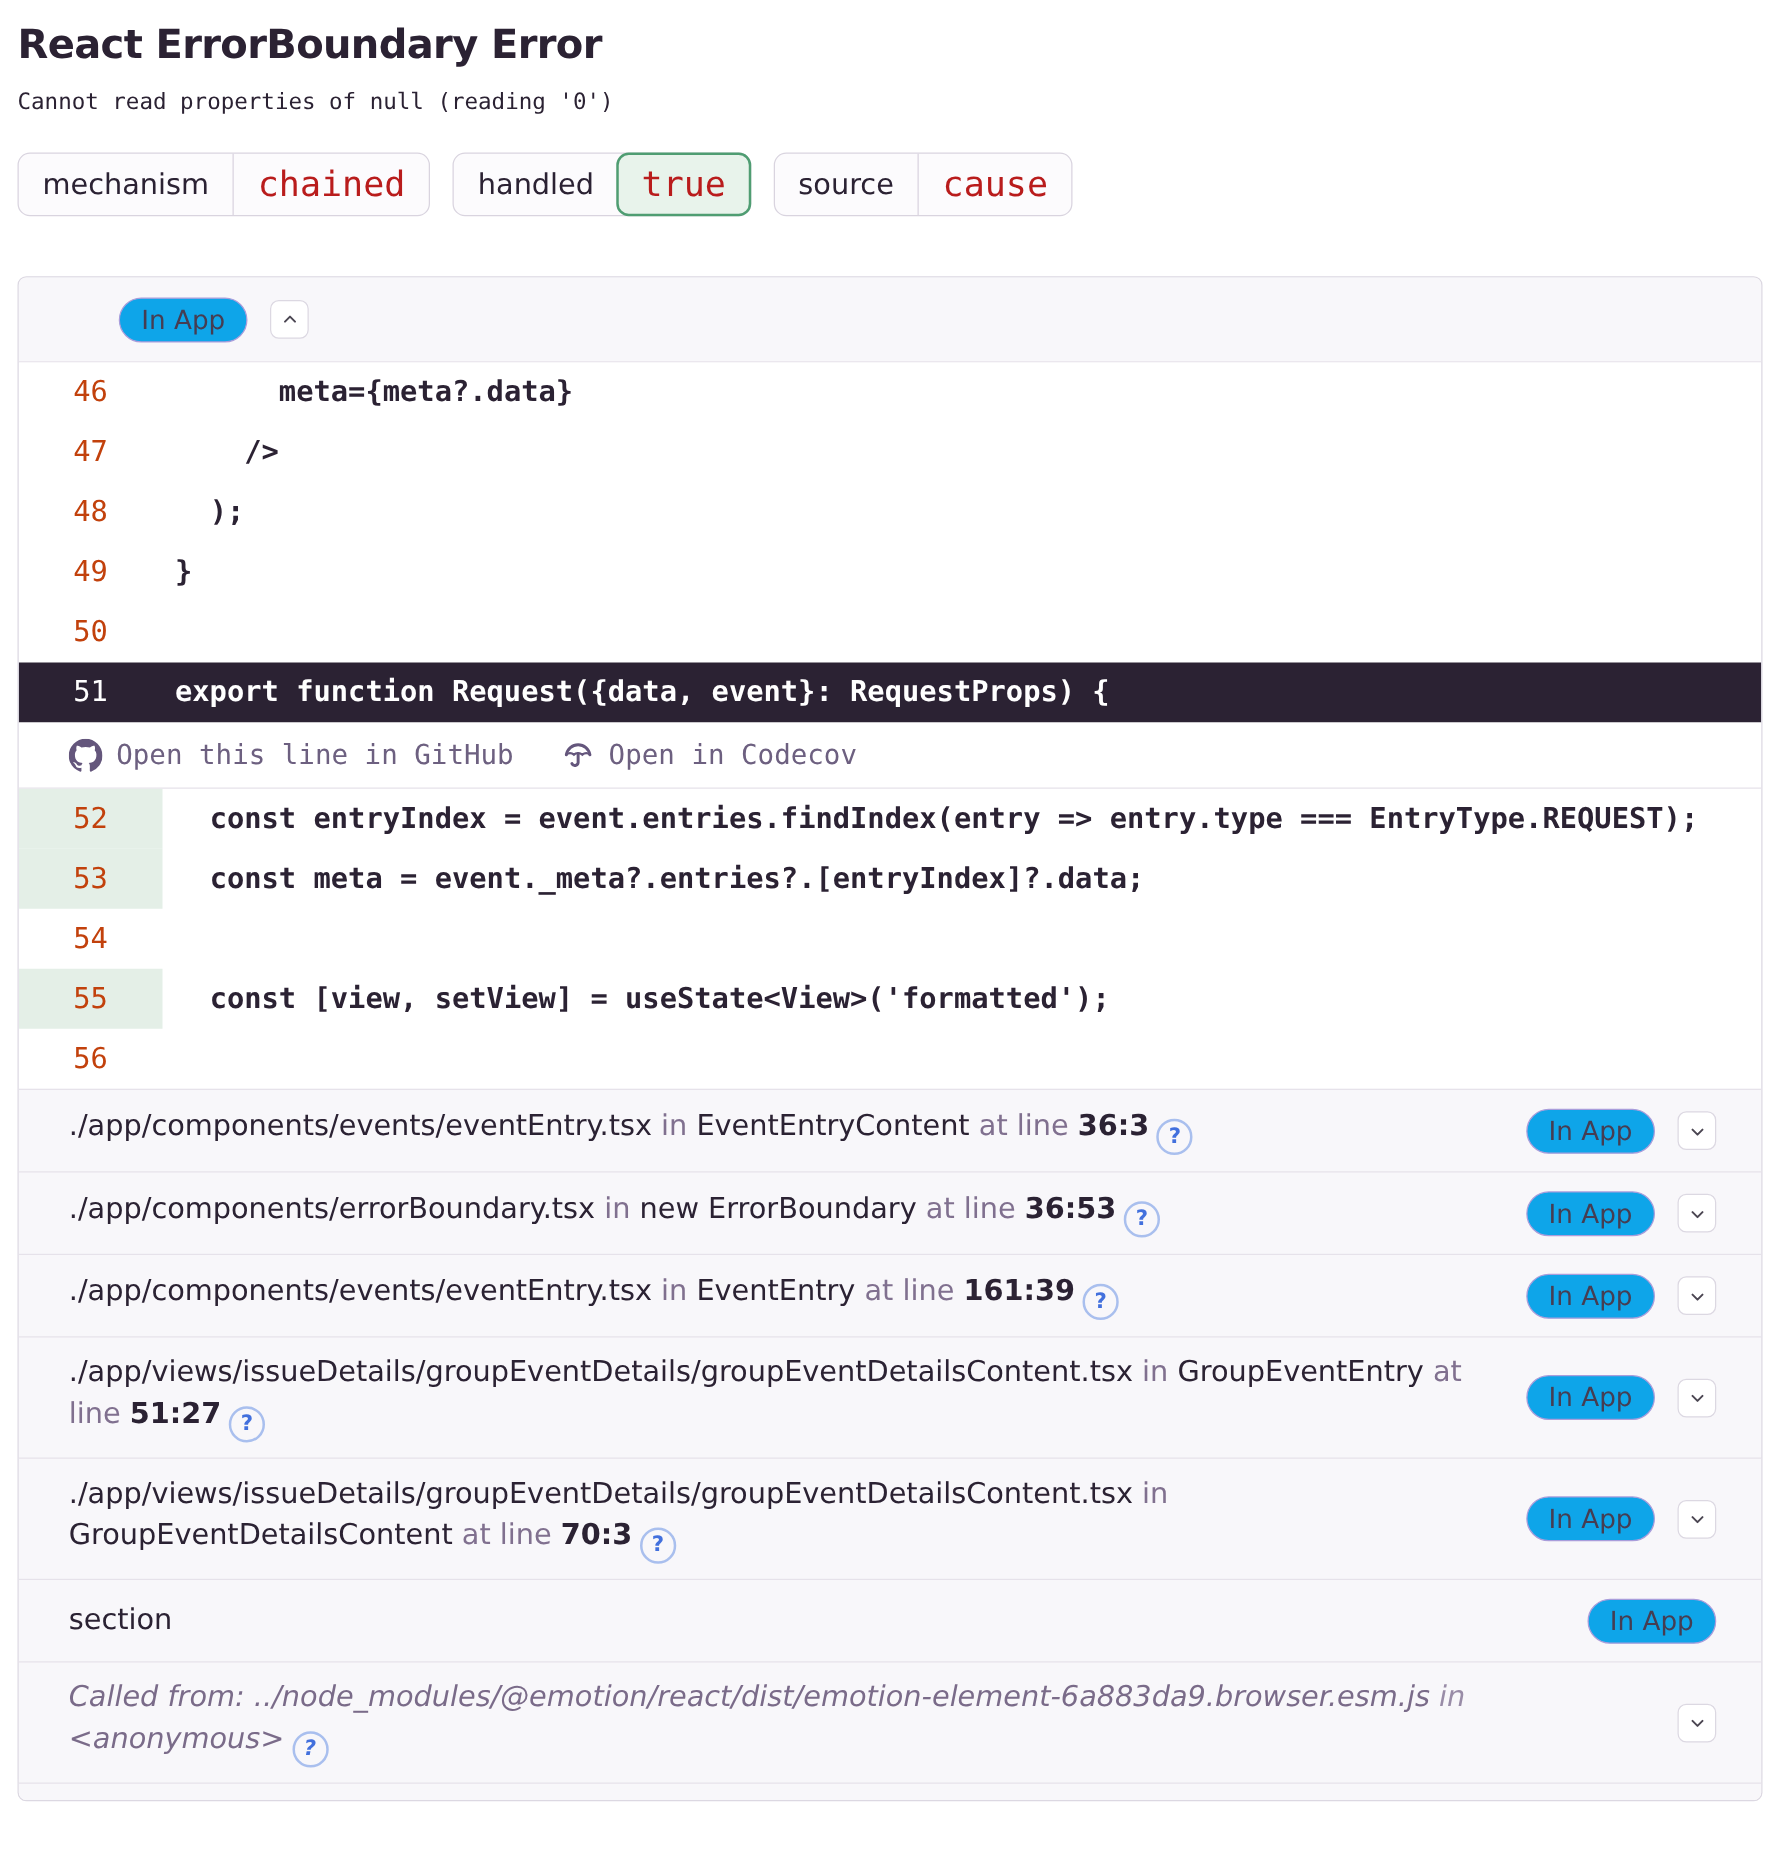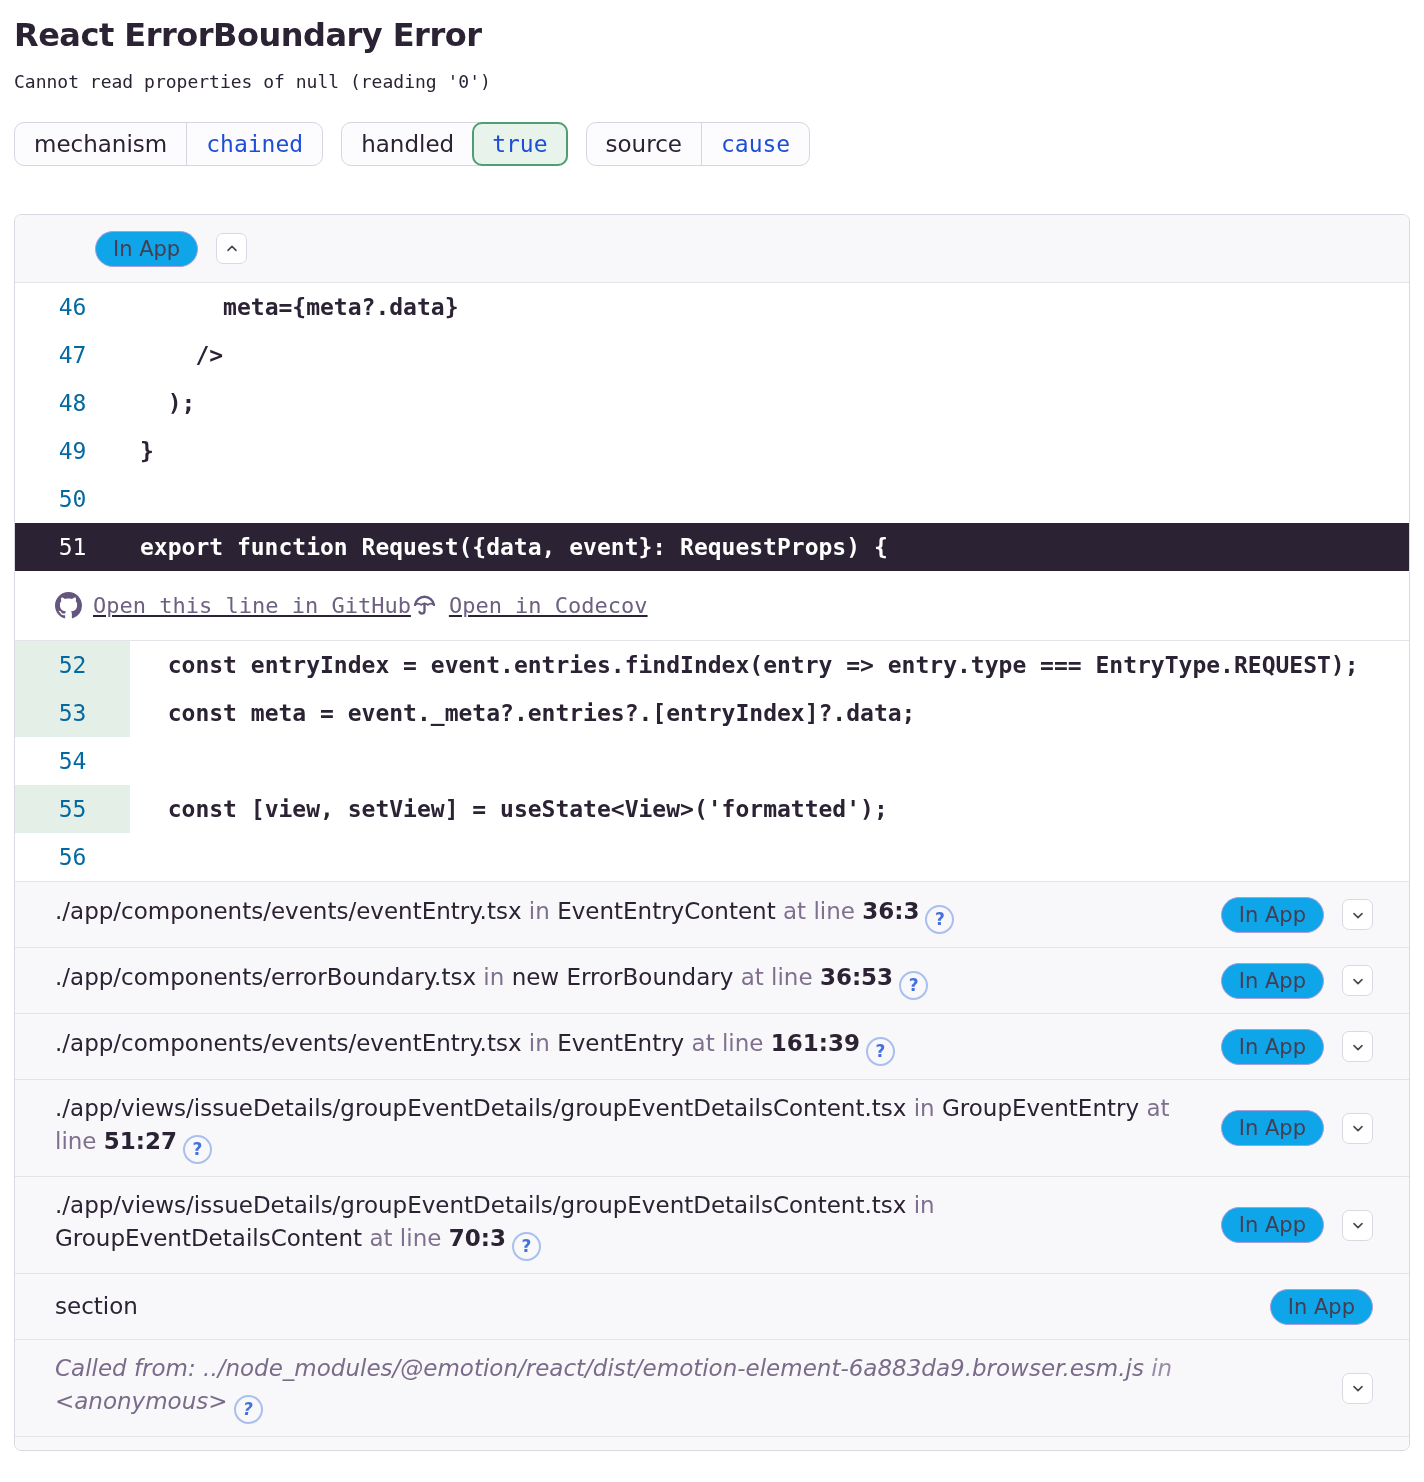--- a/index.html
+++ b/index.html
@@ -8,22 +8,22 @@
   .wrap { padding: 0 14px; }
 
   
   .title { font-size: 32px; font-weight: bold; letter-spacing: -0.5px; padding-top: 16px; color: #2b2233; }
   .subtitle { font-family: "DejaVu Sans Mono", "Liberation Mono", monospace; font-size: 18px; margin-top: 17px; color: #2b2233; }
 
   
   .tags { display: flex; gap: 18px; margin-top: 30px; }
   .tag { display: flex; align-items: stretch; border: 1px solid #d9d4df; border-radius: 10px; background: #fcfbfd; }
   .tag-key { font-size: 23px; padding: 8px 19px; display: flex; align-items: center; color: #2b2233; }
-  .tag-val { font-family: "DejaVu Sans Mono", "Liberation Mono", monospace; font-size: 23px; padding: 8px 19px;
-             display: flex; align-items: center; border-left: 1px solid #d9d4df; color: #1d4ed8; }
+  .tag-val { font-family: "DejaVu Sans Mono", "Liberation Mono", monospace; font-size: 28px; padding: 8px 19px;
+             display: flex; align-items: center; border-left: 1px solid #d9d4df; color: #b91c1c; }
   .tag-val.hl { background: #e8f3eb; border: 2px solid #4f9d72; border-radius: 10px; margin: -1px; padding: 7px 18px; }
 
   
   .stack { margin-top: 48px; border: 1px solid #dcd8e2; border-radius: 7px; overflow: hidden; background: #fff; }
 
   .frame-head, .frame-row { background: #f8f7fa; display: flex; align-items: center; padding: 12px 36px 12px 40px; }
   .frame-head { min-height: 68px; border-bottom: 1px solid #e6e2ea; }
   .frame-row { min-height: 66px; border-top: 1px solid #e6e2ea; }
   .frame-text { flex: 1 1 auto; font-size: 23px; line-height: 33px; min-width: 0; }
   .frame-text .muted { color: #80708f; }
@@ -37,30 +37,30 @@
            display: inline-flex; align-items: center; justify-content: center; color: #4b4652; cursor: pointer; }
   .sqbtn svg { display: block; }
 
   .qicon { display: inline-flex; align-items: center; justify-content: center; width: 29px; height: 29px;
            border: 2px solid #a9bfee; border-radius: 50%; color: #4270dd; font-size: 17px; font-weight: bold;
            vertical-align: -6px; margin-left: 6px; }
 
   
   .code { background: #fff; font-family: "DejaVu Sans Mono", "Liberation Mono", monospace; font-size: 23px; }
   .code-row { display: flex; min-height: 48px; line-height: 48px; }
-  .ln { flex: 0 0 115px; display: flex; align-items: center; justify-content: center; color: #0369a1; }
+  .ln { flex: 0 0 115px; display: flex; align-items: center; justify-content: center; color: #c2410c; }
   .code-text { flex: 1 1 auto; white-space: pre-wrap; word-break: normal; overflow-wrap: break-word;
                padding-left: 10px; padding-right: 30px; font-weight: bold; }
   .code-row.ctx .ln { background: #e4efe7; }
   .code-row.active { background: #2b2233; color: #fff; }
   .code-row.active .ln { color: #fff; }
 
   
-  .actions { display: flex; align-items: center; height: 70px; padding: 0 40px;
-             border-bottom: 1px solid #e6e2ea; background: #fff; text-decoration: underline; }
+  .actions { display: flex; align-items: center; gap: 38px; height: 53px; padding: 0 40px;
+             border-bottom: 1px solid #e6e2ea; background: #fff; }
   .action-link { display: inline-flex; align-items: center; gap: 11px; color: #6d6080; font-size: 22px;
                  text-decoration: none; cursor: pointer; }
   .action-link .aicon { color: #64567c; display: inline-flex; }
 
   
   .called .frame-text { font-style: italic; color: #7a6b89; }
   .called .frame-text .muted { color: #998ca7; }
 
   .sliver { height: 14px; background: #f8f7fa; border-top: 1px solid #e6e2ea; }
 </style>

